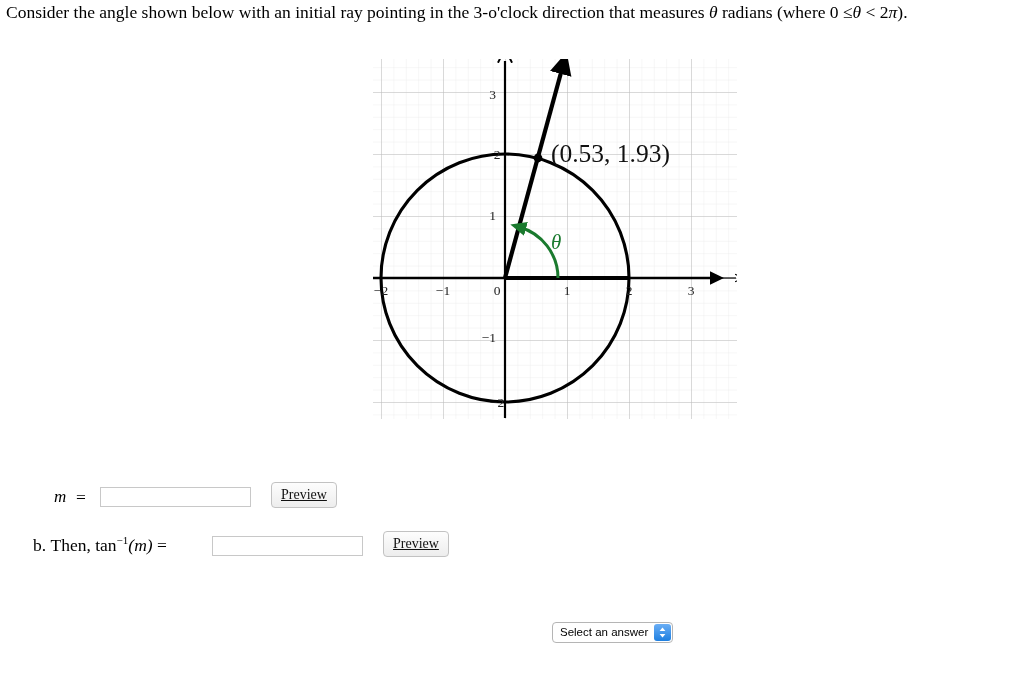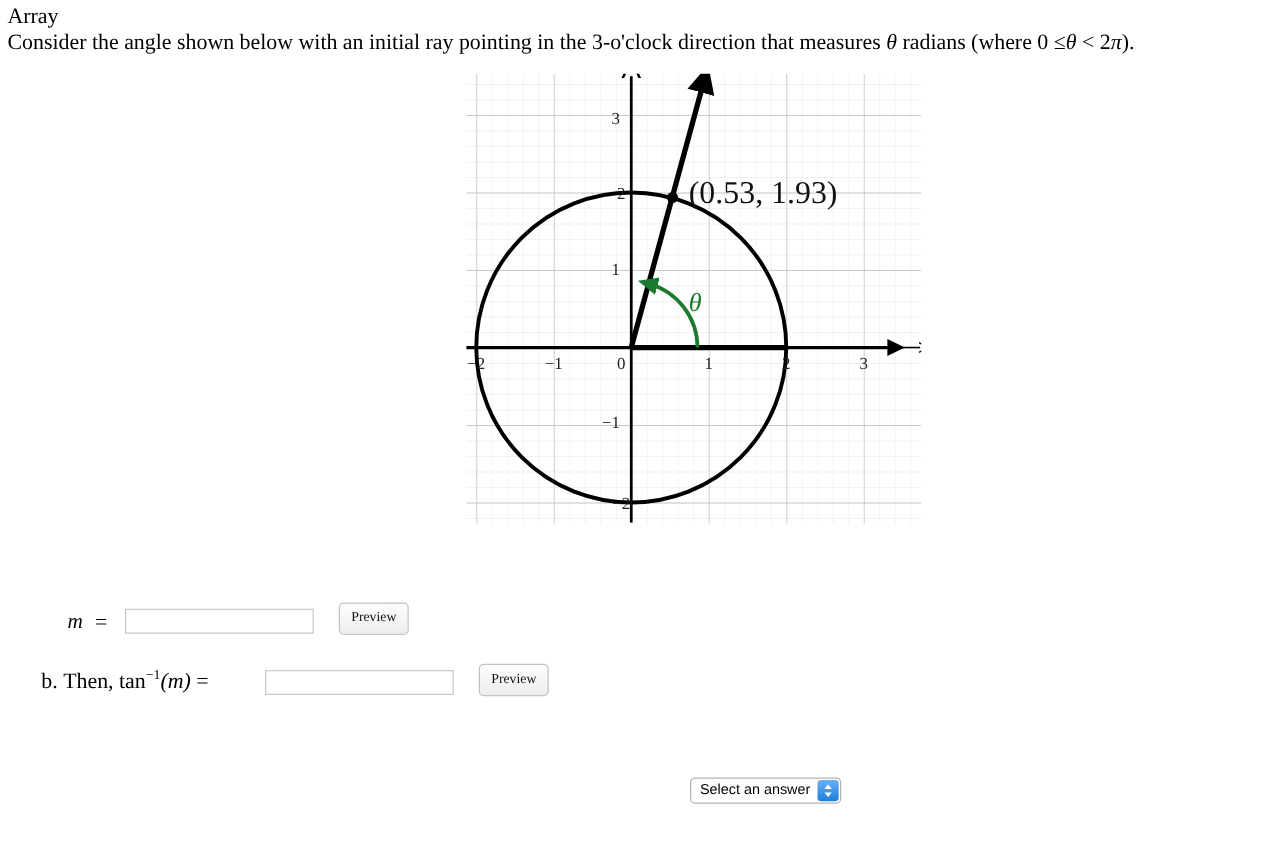--- a/index.html
+++ b/index.html
@@ -68,26 +68,27 @@
     padding: 0 3px;
     vertical-align: middle;
     outline: none;
     border-radius: 0;
   }
   .preview-btn {
     border: 1px solid #c2c2c2;
     border-radius: 4px;
     background: linear-gradient(#fdfdfd, #ededed);
     font-family: "Liberation Serif", serif;
-    font-size: 11px;
+    font-size: 14px;
     color: #111;
     padding: 3px 9px 4px 9px;
     vertical-align: middle;
     cursor: pointer;
     line-height: 17px;
+    text-decoration: underline;
   }
 
   
   .sel-wrap {
     display: inline-block;
     vertical-align: middle;
     position: relative;
     height: 21px;
     border: 1px solid #b5b5b5;
     border-radius: 4px;
@@ -113,21 +114,20 @@
   }
   .sel-stepper svg { display: block; }
 
   
   .abs { position: absolute; }
 </style>
 </head>
 <body>
 
 <div id="header">
-  <div class="hdr-line">Array</div>
   <div class="hdr-line"><span>Consider the angle shown below with an initial ray pointing in the 3-o'clock direction that measures </span><span class="mi">θ</span><span> radians (where 0 </span><span>≤</span><span class="mi">θ</span><span> &lt; 2</span><span class="mi">π</span><span>).</span></div>
 </div>
 
 <div id="graph-wrap">
   <svg id="graph-svg" width="364" height="360" viewBox="0 0 364 360">
     <defs>
       <pattern id="minorgrid" width="12.4" height="12.4" patternUnits="userSpaceOnUse" patternTransform="translate(132,219)">
         <path d="M12.4 0 L0 0 L0 12.4" fill="none" stroke="#ededed" stroke-width="1"></path>
       </pattern>
       <pattern id="majorgrid" width="62" height="62" patternUnits="userSpaceOnUse" patternTransform="translate(132,219)">

